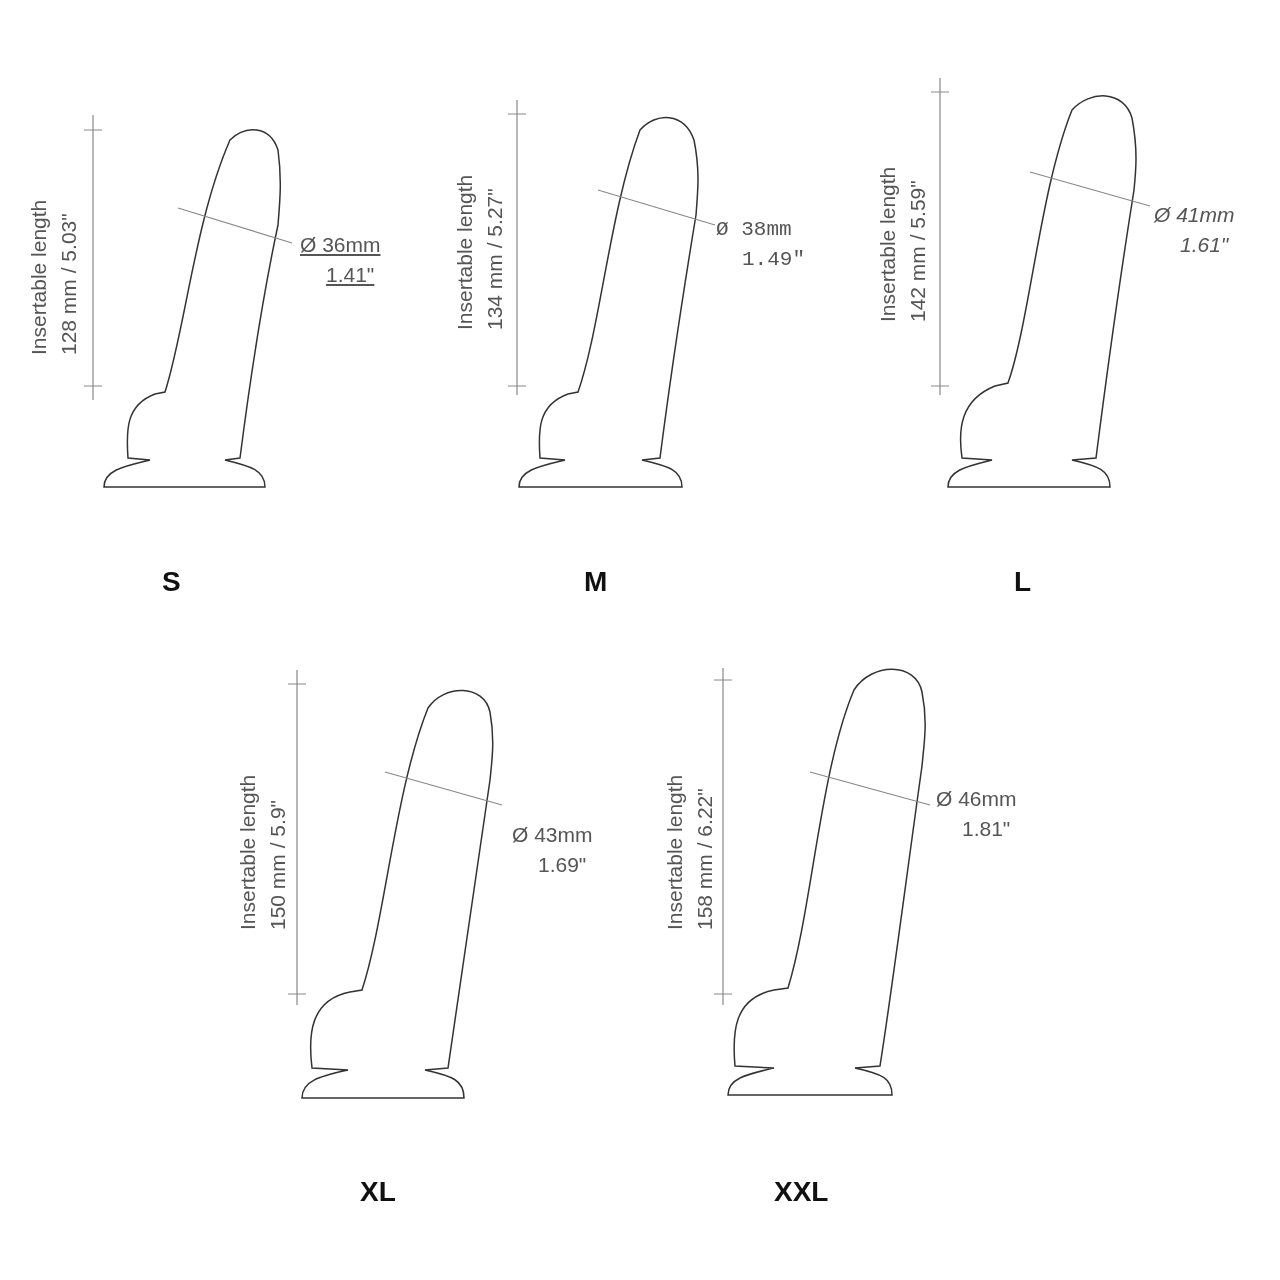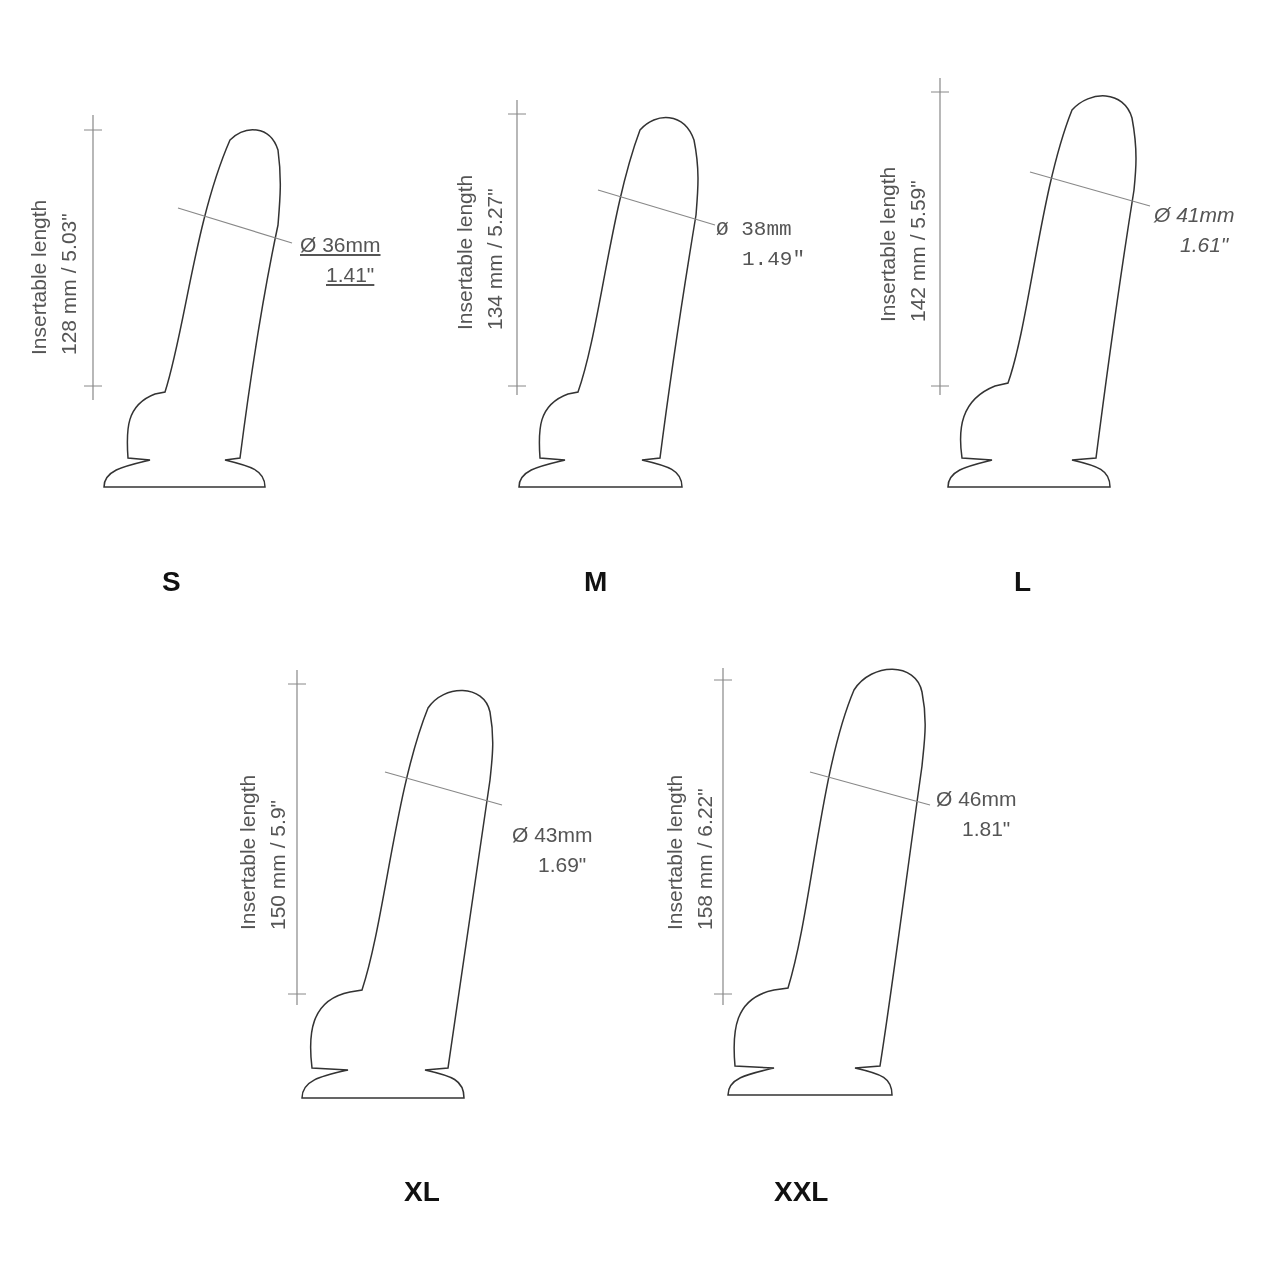--- a/index.html
+++ b/index.html
@@ -78,21 +78,21 @@
     <path d="M92,458 C92,440 112,436 138,430 L102,428 C98,395 100,360 140,352 L152,350 C175,280 185,150 218,68 C234,44 274,44 280,72 C285,100 282,120 280,140 C264,250 250,350 238,428 L215,430 C242,436 254,440 254,458 Z" fill="none" stroke="#333" stroke-width="1.5"></path>
     <line x1="175" y1="132" x2="292" y2="165" stroke="#888" stroke-width="1.1"></line>
   </svg>
   <div class="vlabel" style="left:23px;top:290px;">
     <div>Insertable length</div>
     <div>150 mm / 5.9"</div>
   </div>
   <div class="dia" style="left:302px;top:160px;margin-top:20px;">
     <span>Ø 43mm</span><span class="in">1.69"</span>
   </div>
-  <div class="size" style="left:150px;top:536px;margin-left:44px;">XL</div>
+  <div class="size" style="left:150px;top:536px;">XL</div>
 </div>
 
 <div class="panel" style="left:640px;top:640px;width:430px;height:620px;">
   <svg width="430" height="620">
     <line x1="83" y1="28" x2="83" y2="365" stroke="#888" stroke-width="1.2"></line>
     <line x1="74" y1="40" x2="92" y2="40" stroke="#888"></line>
     <line x1="74" y1="354" x2="92" y2="354" stroke="#888"></line>
     <path d="M88,455 C88,438 108,434 134,428 L95,426 C92,392 94,358 134,350 L148,348 C172,270 180,130 214,50 C232,22 276,22 282,52 C288,82 284,104 282,126 C266,240 252,350 240,426 L215,428 C242,434 252,438 252,455 Z" fill="none" stroke="#333" stroke-width="1.5"></path>
     <line x1="170" y1="132" x2="290" y2="165" stroke="#888" stroke-width="1.1"></line>
   </svg>

